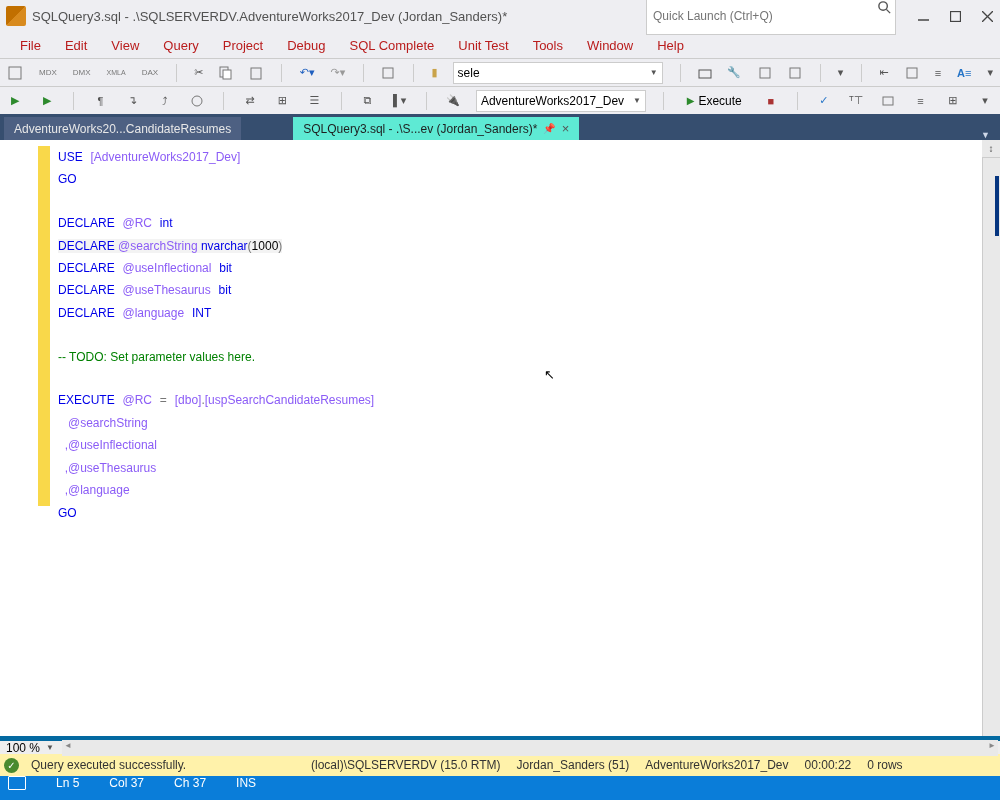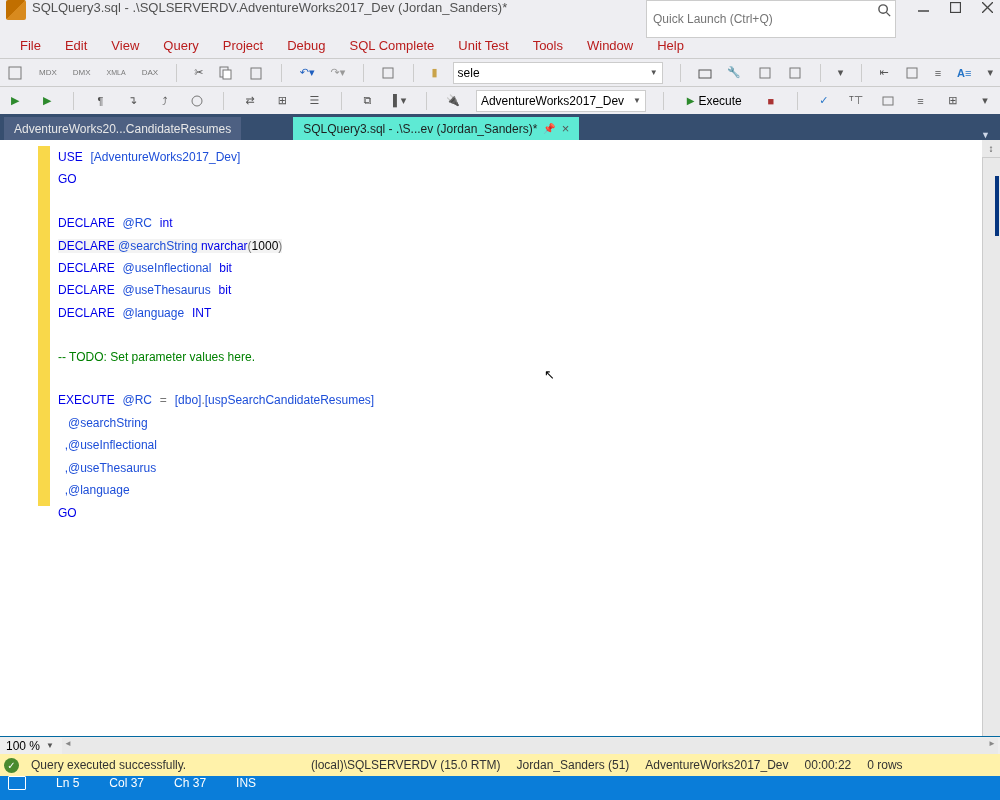--- a/index.html
+++ b/index.html
@@ -1,17 +1,17 @@
 <!DOCTYPE html>
 <html><head>
 <meta charset="utf-8">
 <style>
 *{box-sizing:border-box;margin:0;padding:0;font-family:"Segoe UI",Tahoma,sans-serif;font-size:12px}
 body{width:1000px;height:800px;background:#eee;display:flex;flex-direction:column;overflow:hidden}
-.titlebar{height:32px;background:#eeeef2;display:flex;align-items:flex-start;padding:0 6px;gap:6px}
+.titlebar{height:32px;background:#eeeef2;display:flex;align-items:center;padding:0 6px;gap:6px}
 .titlebar .logo{width:20px;height:20px;background:linear-gradient(135deg,#c16f00 50%,#d88a1e 50%);border-radius:2px}
 .titlebar .title{flex:0 0 auto;color:#525252;font-size:13px}
 .titlebar .spacer{flex:1}
 .titlebar .quicklaunch{position:relative;width:250px}
 .titlebar .quicklaunch input{width:100%;height:38px;border:1px solid #ccc;padding:0 22px 0 6px;font-size:12px;background:#fff}
 .titlebar .quicklaunch .searchico{position:absolute;right:4px;top:3px;width:15px;height:15px;color:#666}
 .winbtns{display:flex;gap:18px;margin-left:14px}
 .winbtn{width:14px;height:14px;color:#444;display:flex;align-items:center;justify-content:center;cursor:pointer}
 .menubar{height:26px;background:#eeeef2;display:flex;align-items:center;padding:0 8px;gap:0}
 .menubar .mitem{padding:4px 12px;color:#b91c1c;cursor:pointer;font-size:13px}
@@ -36,25 +36,25 @@
 .codewrap .yellowbar{position:absolute;left:38px;top:6px;width:12px;height:360px;background:#f9d84a}
 .codewrap .code{flex:1;padding:6px 0 6px 12px;font-family:Consolas,monospace;font-size:13px;line-height:21.4px;white-space:pre;color:#000;position:relative}
 .codewrap .rscroll{width:18px;background:#e9e9e9;border-left:1px solid #ccc;position:relative}
 .codewrap .rscroll .splitbtn{position:absolute;top:0;right:0;width:18px;height:18px;background:#e9e9e9;border-bottom:1px solid #ccc;display:flex;align-items:center;justify-content:center;font-size:10px;color:#444}
 .codewrap .rscroll .mark{position:absolute;right:1px;width:4px;height:60px;top:36px;background:#05357f}
 .kw{color:#0000e8}
 .typ{color:#0000e8}
 .num{color:#000}
 .par{color:#777}
 .cmt{color:#008000}
-.ident{color:#1d4ed8}
+.ident{color:#8b5cf6}
 .dot{color:#777}
 .hlrow{background:#f3f3f3}
 .cursor-ico{position:absolute;top:224px;left:498px;font-size:13px;color:#000}
-.zoomrow{height:18px;background:#eee;display:flex;align-items:center;font-size:11px;border-top:1px solid #0369a1}
+.zoomrow{height:18px;background:#eee;display:flex;align-items:center;font-size:11px;border-top:5px solid #0369a1}
 .zoomrow .zval{padding:0 6px}
 .zoomrow .zdd{font-size:8px;padding-right:6px;color:#555}
 .zoomrow .hscroll{flex:1;height:16px;background:#e9e9e9;position:relative;margin:0 2px}
 .zoomrow .hscroll::before{content:"◄";position:absolute;left:2px;top:1px;font-size:8px;color:#888}
 .zoomrow .hscroll::after{content:"►";position:absolute;right:2px;top:1px;font-size:8px;color:#888}
 .statusbar{height:22px;background:#fff2aa;display:flex;align-items:center;padding:0 4px;gap:0;font-size:12px;color:#333}
 .statusbar .cell{padding:0 8px;border-right:0;white-space:nowrap}
 .statusbar .check{width:15px;height:15px;background:#4a8a2f;border-radius:50%;color:#fff;display:flex;align-items:center;justify-content:center;font-size:10px;margin-right:4px}
 .bottombar{height:24px;background:#0a7dd9;color:#fff;display:flex;padding:0 8px;gap:30px;font-size:12px}
 .bottombar .bico{width:18px;height:14px;border:1.5px solid #fff;border-radius:1px}

